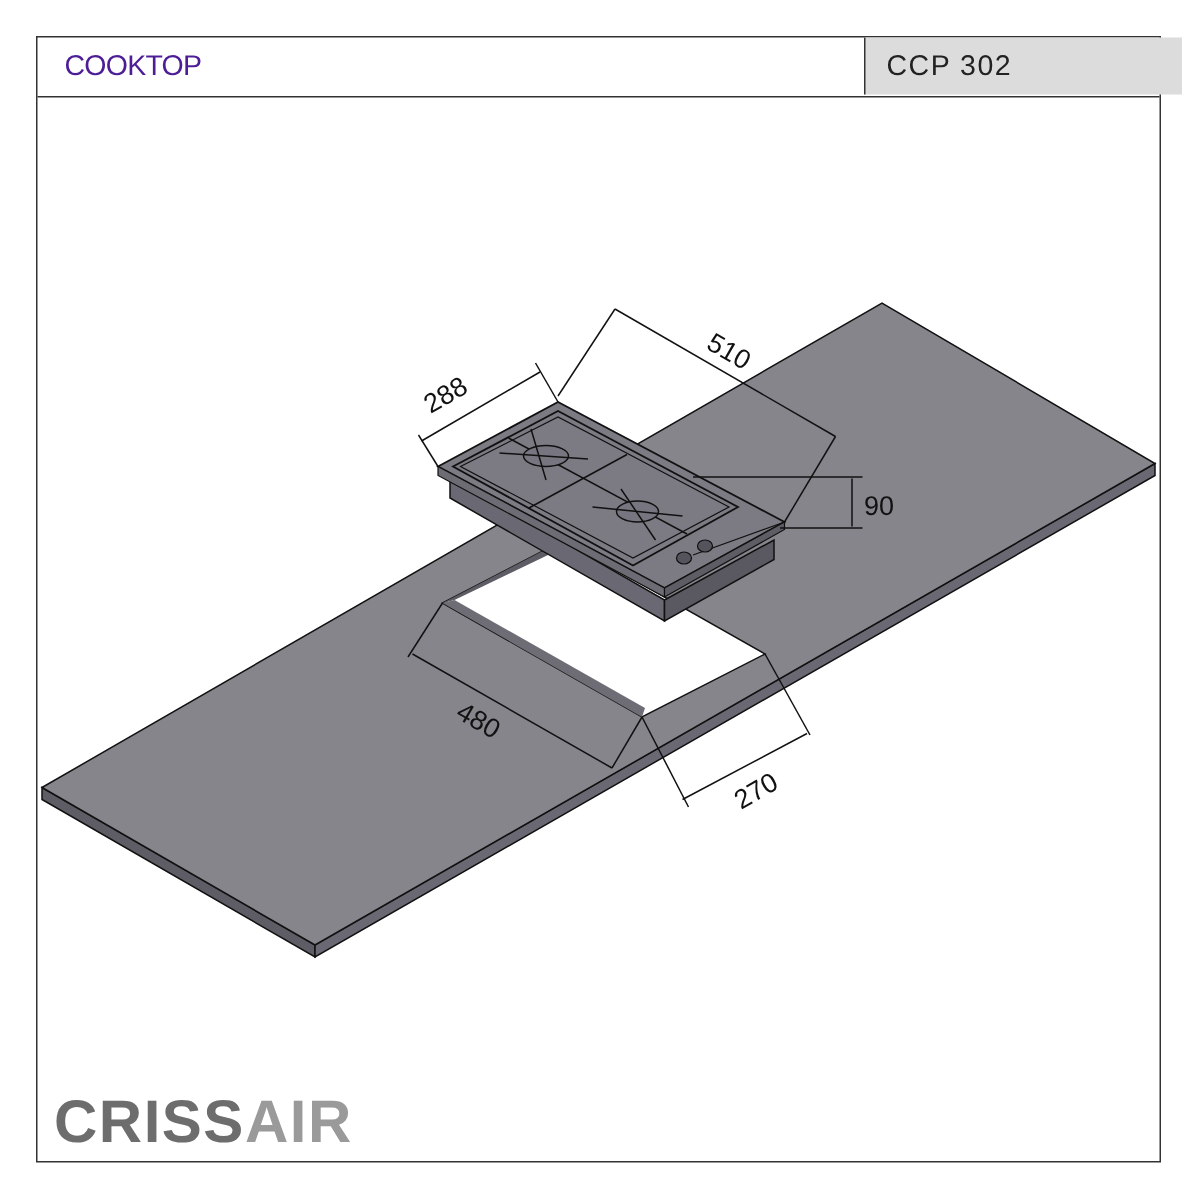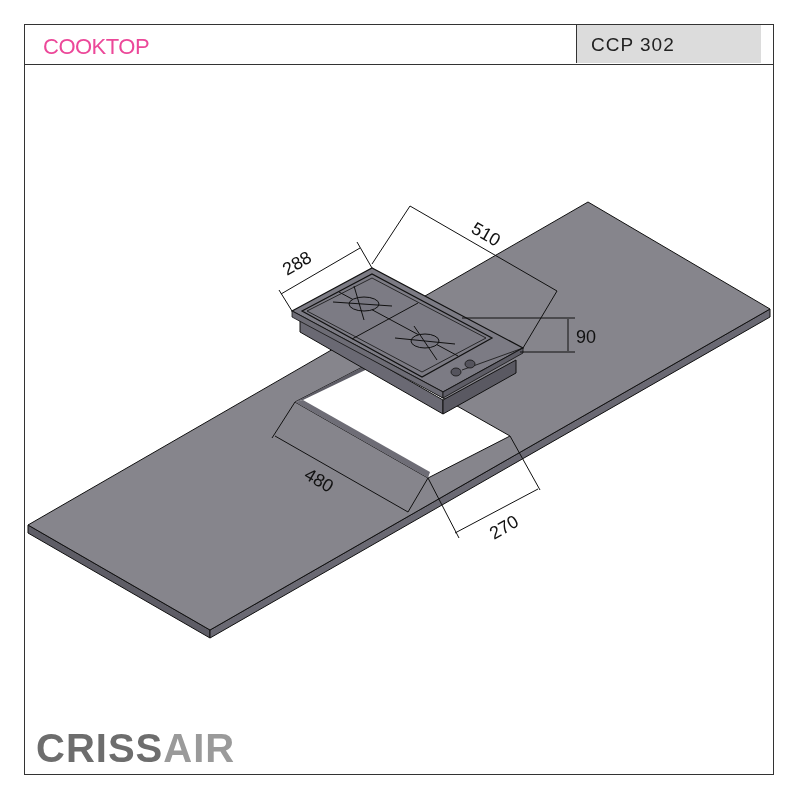--- a/index.html
+++ b/index.html
@@ -1,20 +1,20 @@
 <!DOCTYPE html>
 <html><head>
   <meta charset="utf-8">
   <style>
     html, body { margin: 0; padding: 0; background: #ffffff; }
     body { width: 800px; height: 800px; position: relative; overflow: hidden; font-family: "Liberation Sans", sans-serif; }
     .frame { position: absolute; left: 24px; top: 24px; width: 750px; height: 751px; border: 1.5px solid #333; box-sizing: border-box; }
     .header { position: absolute; left: 0; top: 0; width: 100%; height: 40px; border-bottom: 1.5px solid #333; box-sizing: border-box; }
-    .title { position: absolute; left: 18px; top: 9px; font-size: 22px; color: #ec4899; letter-spacing: -0.5px; }
-    .model-cell { position: absolute; left: 551px; top: 0; width: 185px; height: 38px; background: #dcdcdc; border-left: 1.5px solid #333; box-sizing: border-box; }
+    .title { position: absolute; left: 18px; top: 9px; font-size: 19px; color: #4c1d95; letter-spacing: -0.5px; }
+    .model-cell { position: absolute; left: 551px; top: 0; width: 212px; height: 38px; background: #dcdcdc; border-left: 1.5px solid #333; box-sizing: border-box; }
     .model { position: absolute; left: 14px; top: 9px; font-size: 19px; color: #222; letter-spacing: 1px; }
     svg.drawing { position: absolute; left: 0; top: 0; }
     .logo { position: absolute; left: 36px; top: 726px; font-size: 40px; font-weight: bold; letter-spacing: 1px; text-align: right; }
     .logo .a { color: #6d6d6d; }
     .logo .b { color: #9a9a9a; }
     .dim { font-family: "Liberation Sans", sans-serif; font-size: 18px; fill: #111; }
   </style>
 </head>
 <body>
 

